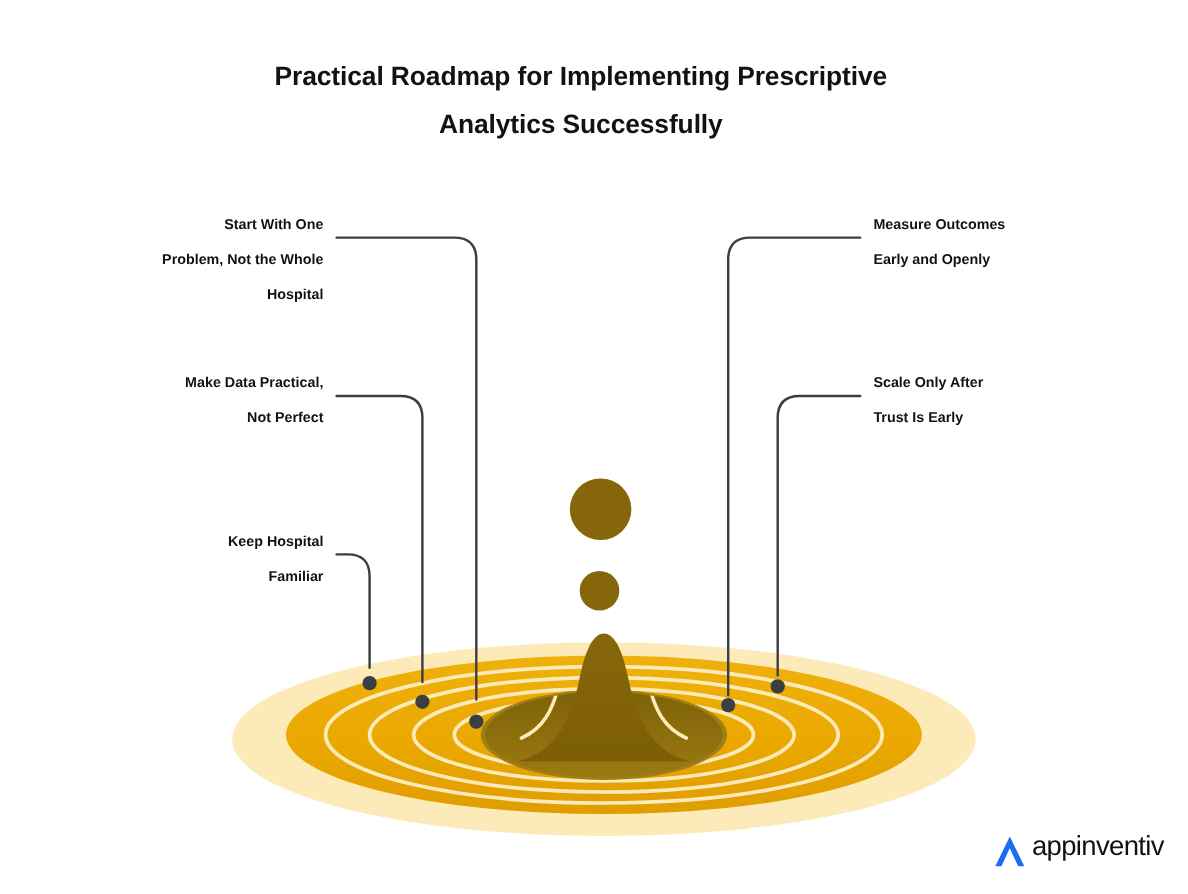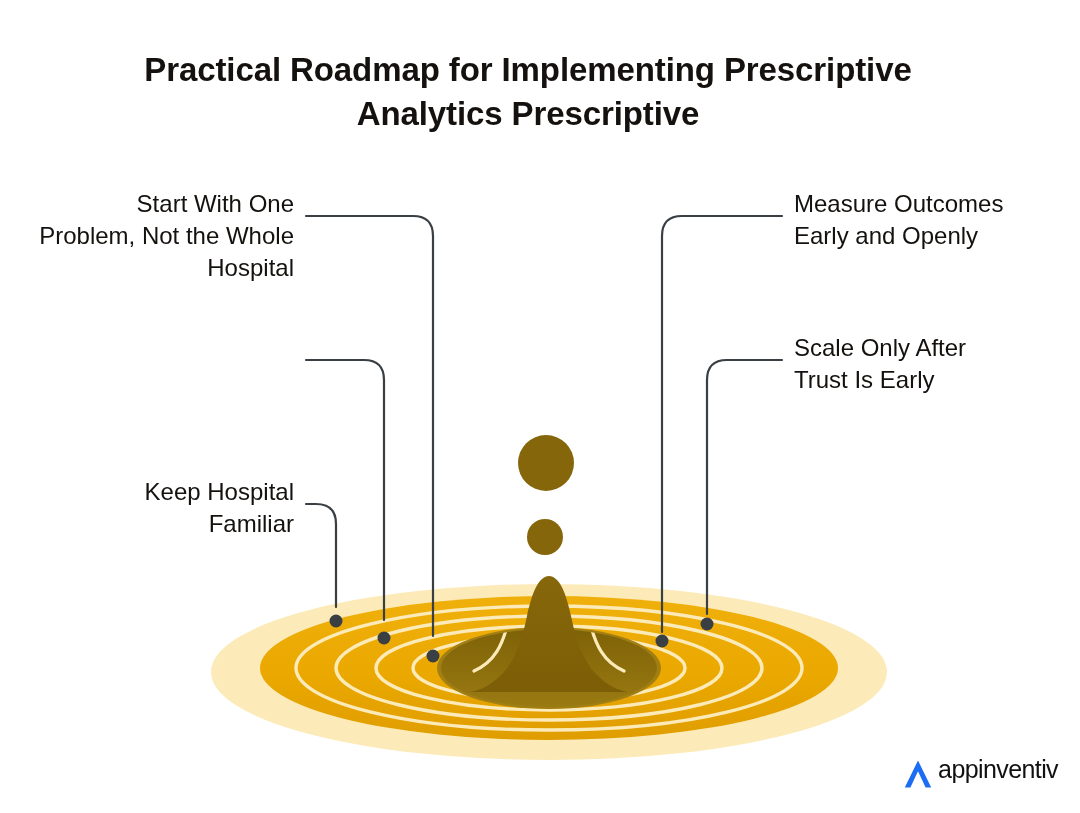--- a/index.html
+++ b/index.html
@@ -20,33 +20,33 @@
     overflow: hidden;
   }
 
   
   .title {
     position: absolute;
     left: 0;
     top: 48px;
     width: 1056px;
     text-align: center;
-    font-size: 33px;
+    font-size: 24px;
     font-weight: bold;
     line-height: 44px;
     color: #14110e;
     letter-spacing: -0.1px;
   }
   .title .line { display: block; }
 
   
   .label {
     position: absolute;
-    font-size: 24px;
-    font-weight: normal;
+    font-size: 13px;
+    font-weight: bold;
     line-height: 32px;
     color: #14110e;
     white-space: pre-line;
   }
   .label.left  { text-align: right; }
   .label.right { text-align: left; }
 
   #label-0 { left: 20px;  top: 188px; width: 274px; }
   #label-1 { left: 20px;  top: 332px; width: 274px; }
   #label-2 { left: 20px;  top: 476px; width: 274px; }
@@ -81,21 +81,21 @@
     font-family: "Liberation Sans", sans-serif;
   }
 </style>
 </head>
 <body>
 
 <div class="canvas">
 
   <div class="title">
     <span class="line">Practical Roadmap for Implementing Prescriptive</span>
-    <span class="line">Analytics Prescriptive</span>
+    <span class="line">Analytics Successfully</span>
   </div>
 
   <svg class="art" viewBox="0 0 1080 813" xmlns="http://www.w3.org/2000/svg">
     <defs>
       <linearGradient id="goldGrad" x1="0" y1="0" x2="0" y2="1">
         <stop offset="0%" stop-color="#F0B00B"></stop>
         <stop offset="55%" stop-color="#EAA800"></stop>
         <stop offset="100%" stop-color="#E09D00"></stop>
       </linearGradient>
       <linearGradient id="craterGrad" x1="0" y1="0" x2="0" y2="1">
@@ -171,20 +171,22 @@
       <circle cx="336" cy="621" r="6.5"></circle>
       <circle cx="662" cy="641" r="6.5"></circle>
       <circle cx="707" cy="624" r="6.5"></circle>
     </g>
   </svg>
 
   <div class="label left" id="label-0">Start With One
 Problem, Not the Whole
 Hospital</div>
 
+  <div class="label left" id="label-1">Make Data Practical,
+Not Perfect</div>
 
   <div class="label left" id="label-2">Keep Hospital
 Familiar</div>
 
   <div class="label right" id="label-3">Measure Outcomes
 Early and Openly</div>
 
   <div class="label right" id="label-4">Scale Only After
 Trust Is Early</div>
 

